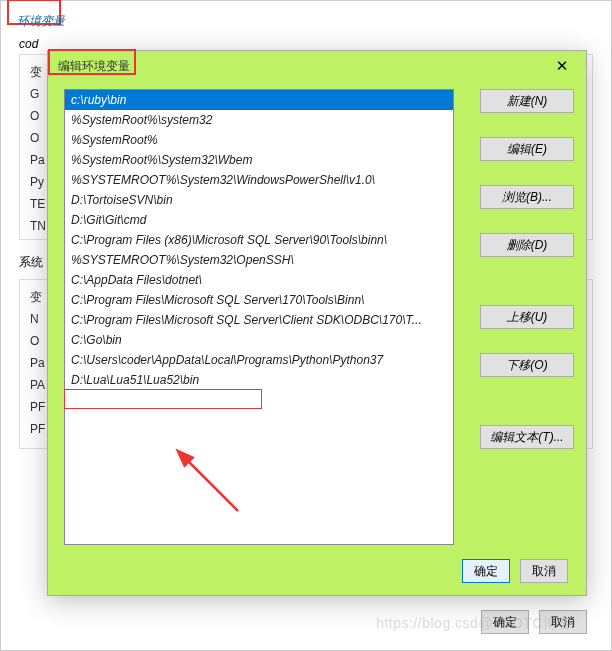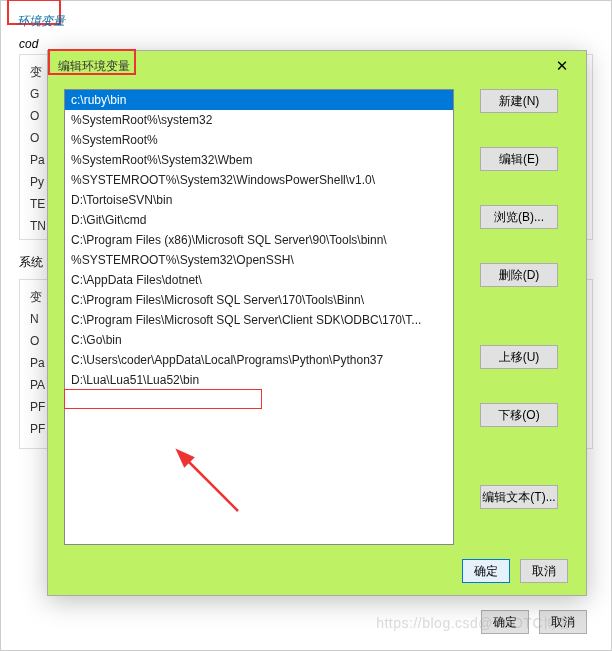--- a/index.html
+++ b/index.html
@@ -19,28 +19,28 @@
 .back-btns { position:absolute; bottom:16px; right:24px; display:flex; gap:10px; }
 .btn { width:48px; height:24px; background:#e1e1e1; border:1px solid #adadad; display:flex; align-items:center; justify-content:center; cursor:pointer; }
 
 
 .modal { position:absolute; left:47px; top:50px; width:540px; height:546px; background:#bef264; border:1px solid #aaa; box-shadow:0 5px 25px rgba(0,0,0,0.25); }
 .modal-titlebar { height:30px; display:flex; align-items:center; padding:0 4px 0 10px; }
 .modal-title { flex:1; color:#333; }
 .modal-title-box { position:absolute; top:-2px; left:0px; width:88px; height:26px; border:2px solid #e33; }
 .close { width:40px; height:22px; display:flex; align-items:center; justify-content:center; font-size:15px; cursor:pointer; }
 
-.modal-body { position:absolute; top:38px; left:16px; right:16px; bottom:50px; display:flex; gap:26px; }
+.modal-body { position:absolute; top:38px; left:16px; right:16px; bottom:50px; display:flex; gap:26px;font-style:italic; }
 .list { flex:1; border:1px solid #828790; background:#fff; overflow:hidden; }
 .row { height:20px; line-height:20px; padding:0 6px; white-space:nowrap; color:#222; }
 .row.sel { background:#0078d7; color:#fff; }
 .hl-rect { position:absolute; border:1.5px solid #e33; }
 
 .sidebtns { width:90px; display:flex; flex-direction:column; }
-.sidebtns .btn { width:78px; margin-bottom:10px; }
+.sidebtns .btn { width:94px; margin-bottom:0; }
 .gap { height:24px; }
 
 
 .arrow { position:absolute; left:130px; top:400px; pointer-events:none; }
 .arrow svg { overflow:visible; }
 
 .modal-footer { position:absolute; bottom:12px; right:18px; display:flex; gap:10px; }
 .btn-primary { border:1px solid #0078d7; background:#e5f1fb; }
 
 .watermark { position:absolute; bottom:18px; right:40px; color:#999; opacity:0.35; font-size:14px; pointer-events:none; letter-spacing:0.5px;text-align:center; }

